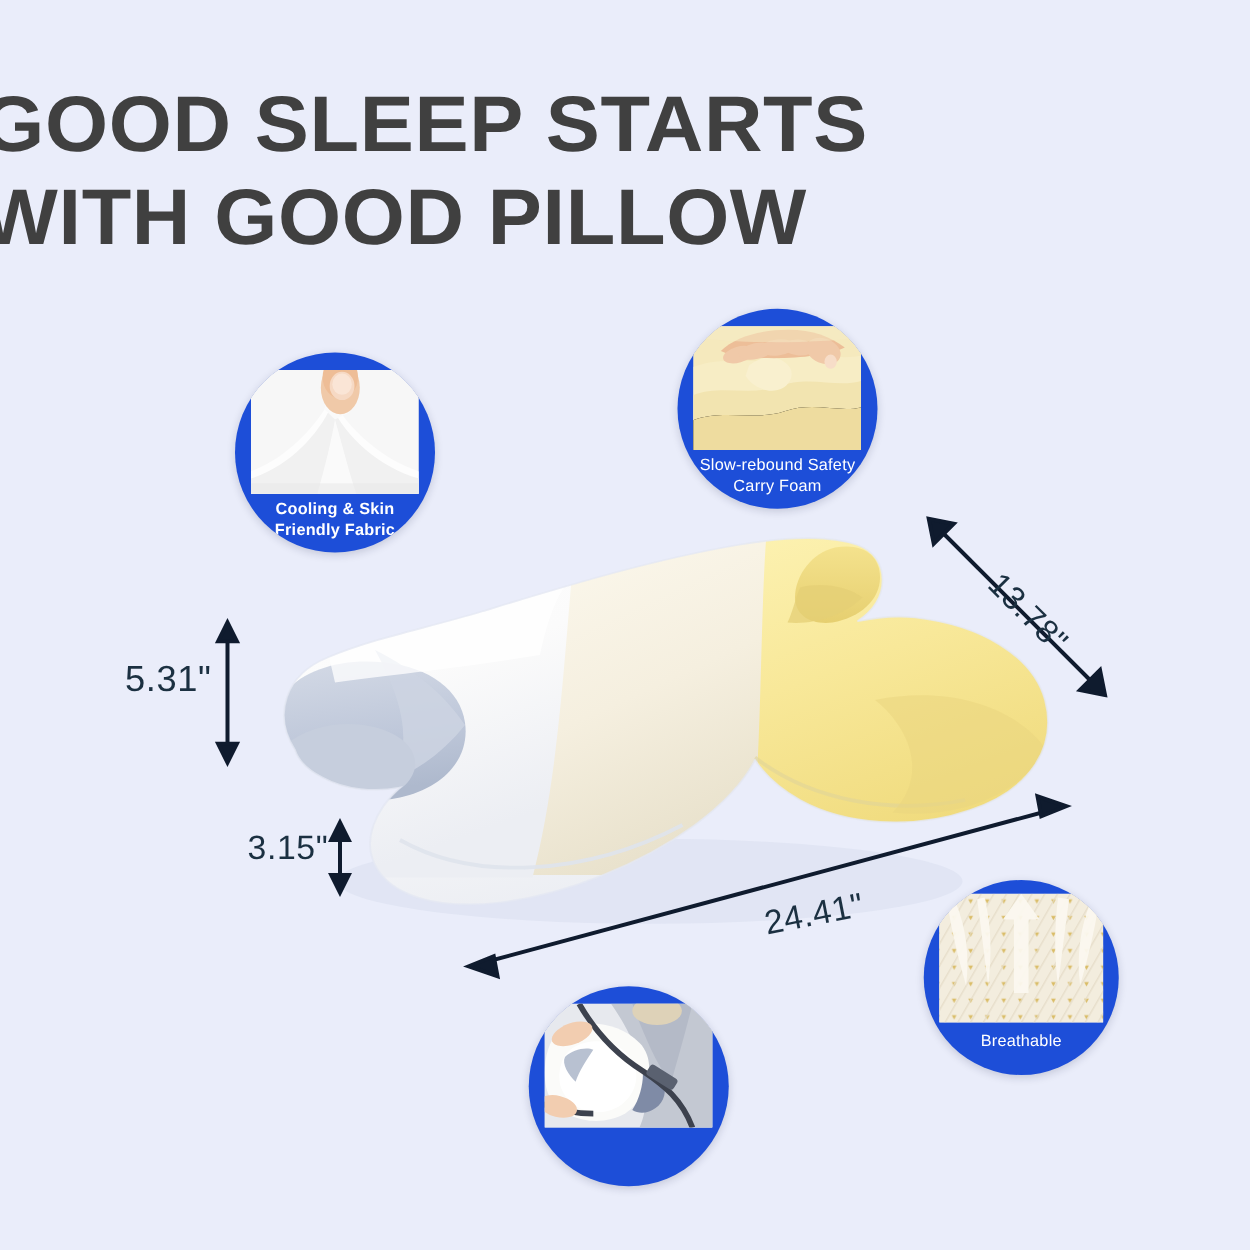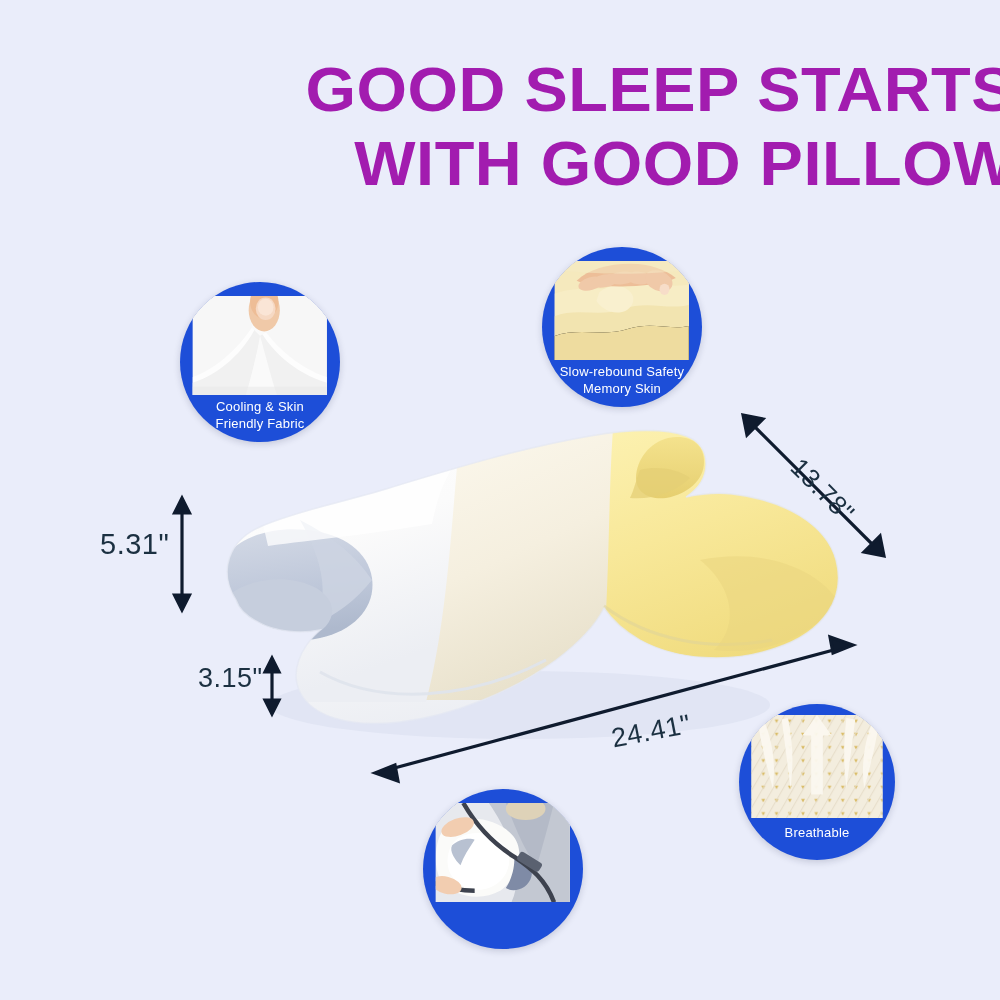--- a/index.html
+++ b/index.html
@@ -20,24 +20,24 @@
     left: 0; top: 0;
     width: 1000px;
     height: 1000px;
     background: #eaedfa;
   }
 
   
   .headline {
     position: absolute;
     left: 0;
-    top: 52px;
+    top: 63px;
     width: 1000px;
-    text-align: right;
-    color: #a21caf;
+    text-align: left;
+    color: #404040;
     font-family: "Liberation Sans", sans-serif;
     font-weight: 700;
     font-size: 63px;
     line-height: 74px;
     letter-spacing: 0.5px;
     text-transform: uppercase;
     -webkit-font-smoothing: antialiased;
   }
   .headline .line {
     display: block;
@@ -97,21 +97,21 @@
     font-family: "Liberation Sans", sans-serif;
     font-size: 13px;
     line-height: 17px;
     text-align: center;
     padding-top: 4px;
     box-sizing: border-box;
     letter-spacing: 0.2px;
   }
   .feature .caption span { display: block; }
 
-  #feature-cooling    { left: 180px; top: 282px; width: 160px; height: 160px; }
+  #feature-cooling    { left: 188px; top: 282px; width: 160px; height: 160px; font-weight: bold; }
   #feature-memoryfoam { left: 542px; top: 247px; width: 160px; height: 160px; }
   #feature-portable   { left: 423px; top: 789px; width: 160px; height: 160px; }
   #feature-breathable { left: 739px; top: 704px; width: 156px; height: 156px; }
 
   #feature-breathable .caption { height: 27%; padding-top: 6px; text-align: center; }
   #feature-breathable .photo { height: 66%; top: 7%; }
 </style>
 </head>
 <body>
 
@@ -323,21 +323,21 @@
           <ellipse cx="50" cy="12" rx="10" ry="4.5" transform="rotate(-6 50 12)"></ellipse>
           <ellipse cx="62" cy="12" rx="9" ry="4.5" transform="rotate(4 62 12)"></ellipse>
           <ellipse cx="76" cy="14" rx="10" ry="7" transform="rotate(22 76 14)"></ellipse>
         </g>
         <ellipse cx="80" cy="20" rx="3.5" ry="4" fill="#f7ddc8"></ellipse>
         <path d="M0,0 L100,0 L100,6 C70,10 30,10 0,6 Z" fill="#f6ecc6" opacity="0.5"></path>
       </svg>
     </div>
     <div class="caption">
       <span>Slow-rebound Safety</span>
-      <span>Memory Skin</span>
+      <span>Carry Foam</span>
     </div>
   </div>
 
   <div class="feature" id="feature-portable">
     <div class="photo">
       <svg viewBox="0 0 100 70" preserveAspectRatio="xMidYMid slice">
         <rect width="100" height="70" fill="#e7e9ee"></rect>
         <path d="M40,0 L100,0 L100,70 L56,70 C66,48 54,20 40,0 Z" fill="#c3c8d2"></path>
         <path d="M52,0 L86,0 C82,16 78,30 74,44 C66,36 58,16 52,0 Z" fill="#b4bac7"></path>
         <ellipse cx="66" cy="4" rx="14" ry="8" fill="#ded2b8"></ellipse>

